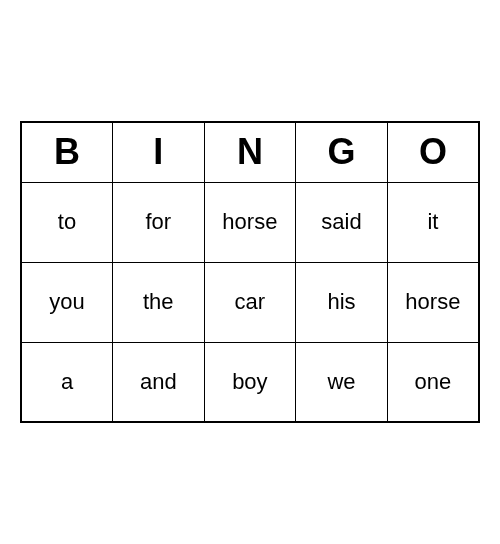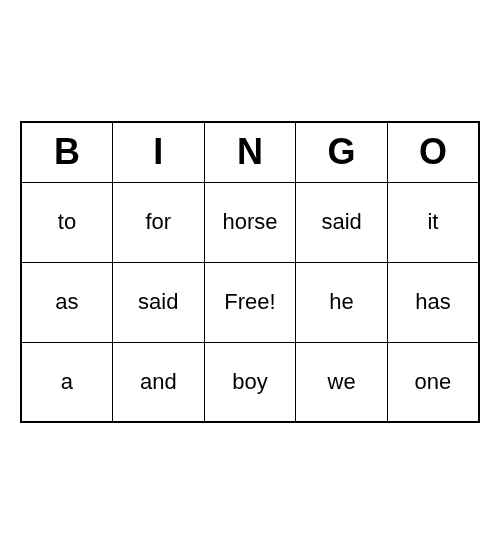--- a/index.html
+++ b/index.html
@@ -61,25 +61,25 @@
   </thead>
   <tbody>
   <tr>
         <td>to</td>
         <td>for</td>
         <td>horse</td>
         <td>said</td>
         <td>it</td>
       </tr>
       <tr>
-        <td>as</td>
-        <td>said</td>
-        <td>Free!</td>
-        <td>he</td>
-        <td>has</td>
+        <td>you</td>
+        <td>the</td>
+        <td>car</td>
+        <td>his</td>
+        <td>horse</td>
       </tr>
       <tr>
         <td>a</td>
         <td>and</td>
         <td>boy</td>
         <td>we</td>
         <td>one</td>
       </tr>
     </tbody>
 </table>

